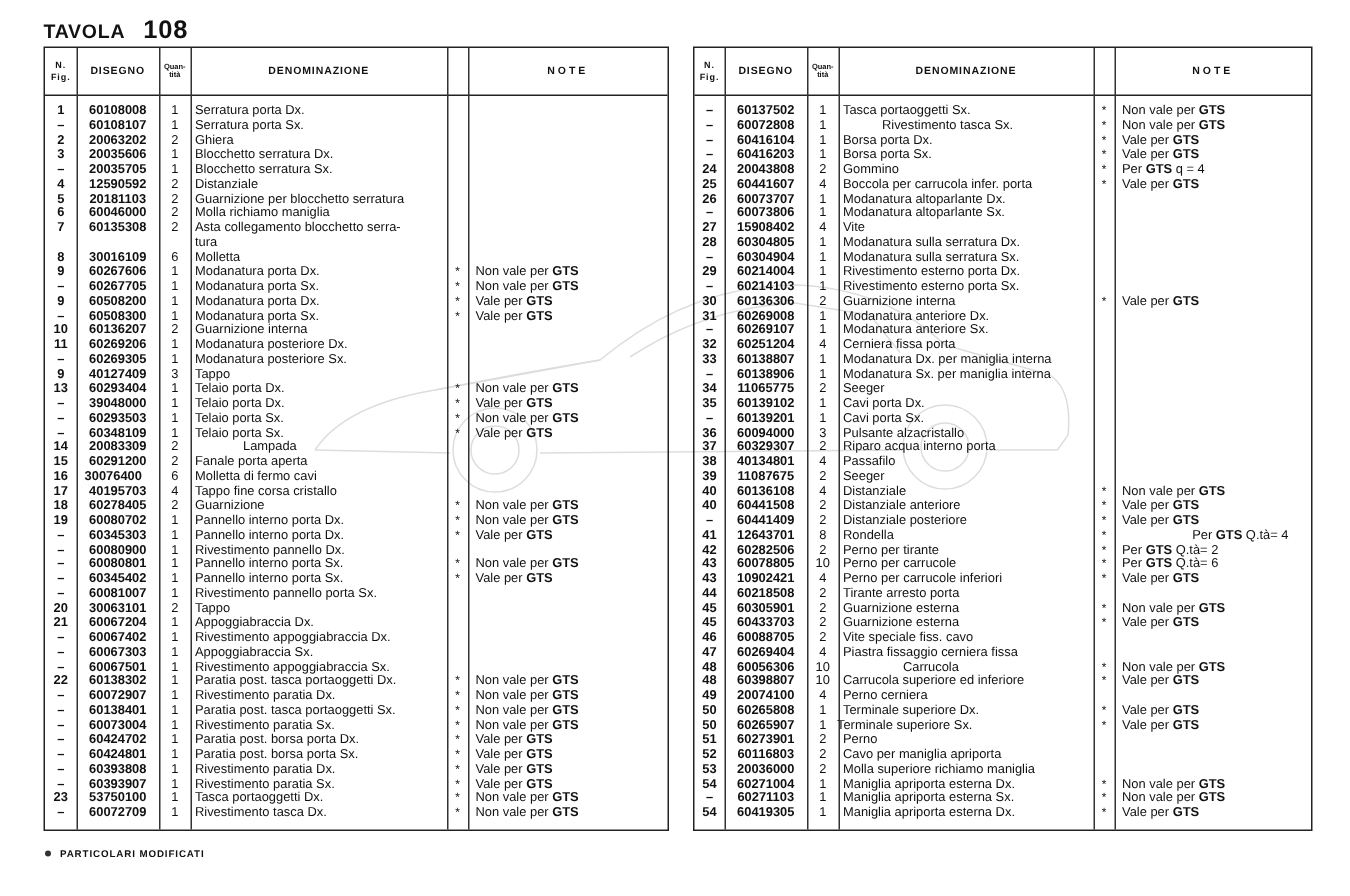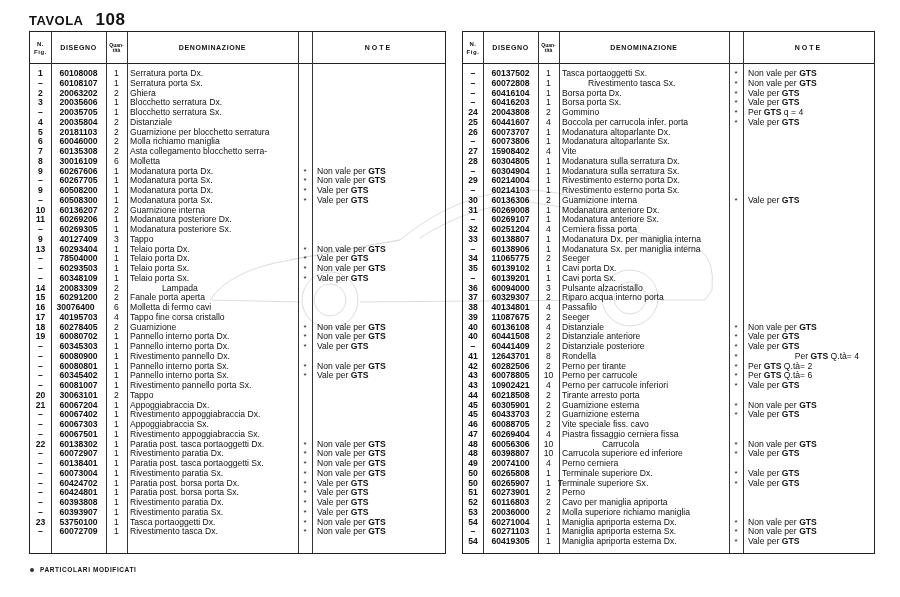--- a/index.html
+++ b/index.html
@@ -96,21 +96,21 @@
       <div class="row">
         <span class="fig" style="left: 0px; width: 21px;">–</span>
         <span class="dis" style="left: 21px; width: 55px;">20035705</span>
         <span class="qty" style="left: 76px; width: 21px;">1</span>
         <span class="den" style="left: 100px; width: 170px;">Blocchetto serratura Sx.</span>
         <span class="star" style="left: 268px; width: 14px;"></span>
         <span class="note" style="left: 287px; width: 130px;"></span>
       </div>
       <div class="row">
         <span class="fig" style="left: 0px; width: 21px;">4</span>
-        <span class="dis" style="left: 21px; width: 55px;">20035804</span>
+        <span class="dis" style="left: 21px; width: 55px;">12590592</span>
         <span class="qty" style="left: 76px; width: 21px;">2</span>
         <span class="den" style="left: 100px; width: 170px;">Distanziale</span>
         <span class="star" style="left: 268px; width: 14px;"></span>
         <span class="note" style="left: 287px; width: 130px;"></span>
       </div>
       <div class="row">
         <span class="fig" style="left: 0px; width: 21px;">5</span>
         <span class="dis" style="left: 21px; width: 55px;">20181103</span>
         <span class="qty" style="left: 76px; width: 21px;">2</span>
         <span class="den" style="left: 100px; width: 170px;">Guarnizione per blocchetto serratura</span>
@@ -123,20 +123,28 @@
         <span class="qty" style="left: 76px; width: 21px;">2</span>
         <span class="den" style="left: 100px; width: 170px;">Molla richiamo maniglia</span>
         <span class="star" style="left: 268px; width: 14px;"></span>
         <span class="note" style="left: 287px; width: 130px;"></span>
       </div>
       <div class="row">
         <span class="fig" style="left: 0px; width: 21px;">7</span>
         <span class="dis" style="left: 21px; width: 55px;">60135308</span>
         <span class="qty" style="left: 76px; width: 21px;">2</span>
         <span class="den" style="left: 100px; width: 170px;">Asta collegamento blocchetto serra-</span>
+        <span class="star" style="left: 268px; width: 14px;"></span>
+        <span class="note" style="left: 287px; width: 130px;"></span>
+      </div>
+      <div class="row">
+        <span class="fig" style="left: 0px; width: 21px;"></span>
+        <span class="dis" style="left: 21px; width: 55px;"></span>
+        <span class="qty" style="left: 76px; width: 21px;"></span>
+        <span class="den" style="left: 100px; width: 170px;">   tura</span>
         <span class="star" style="left: 268px; width: 14px;"></span>
         <span class="note" style="left: 287px; width: 130px;"></span>
       </div>
       <div class="row">
         <span class="fig" style="left: 0px; width: 21px;">8</span>
         <span class="dis" style="left: 21px; width: 55px;">30016109</span>
         <span class="qty" style="left: 76px; width: 21px;">6</span>
         <span class="den" style="left: 100px; width: 170px;">Molletta</span>
         <span class="star" style="left: 268px; width: 14px;"></span>
         <span class="note" style="left: 287px; width: 130px;"></span>
@@ -208,21 +216,21 @@
       <div class="row">
         <span class="fig" style="left: 0px; width: 21px;">13</span>
         <span class="dis" style="left: 21px; width: 55px;">60293404</span>
         <span class="qty" style="left: 76px; width: 21px;">1</span>
         <span class="den" style="left: 100px; width: 170px;">Telaio porta Dx.</span>
         <span class="star" style="left: 268px; width: 14px;">*</span>
         <span class="note" style="left: 287px; width: 130px;">Non vale per <b>GTS</b></span>
       </div>
       <div class="row">
         <span class="fig" style="left: 0px; width: 21px;">–</span>
-        <span class="dis" style="left: 21px; width: 55px;">78504000</span>
+        <span class="dis" style="left: 21px; width: 55px;">39048000</span>
         <span class="qty" style="left: 76px; width: 21px;">1</span>
         <span class="den" style="left: 100px; width: 170px;">Telaio porta Dx.</span>
         <span class="star" style="left: 268px; width: 14px;">*</span>
         <span class="note" style="left: 287px; width: 130px;">Vale per <b>GTS</b></span>
       </div>
       <div class="row">
         <span class="fig" style="left: 0px; width: 21px;">–</span>
         <span class="dis" style="left: 21px; width: 55px;">60293503</span>
         <span class="qty" style="left: 76px; width: 21px;">1</span>
         <span class="den" style="left: 100px; width: 170px;">Telaio porta Sx.</span>

